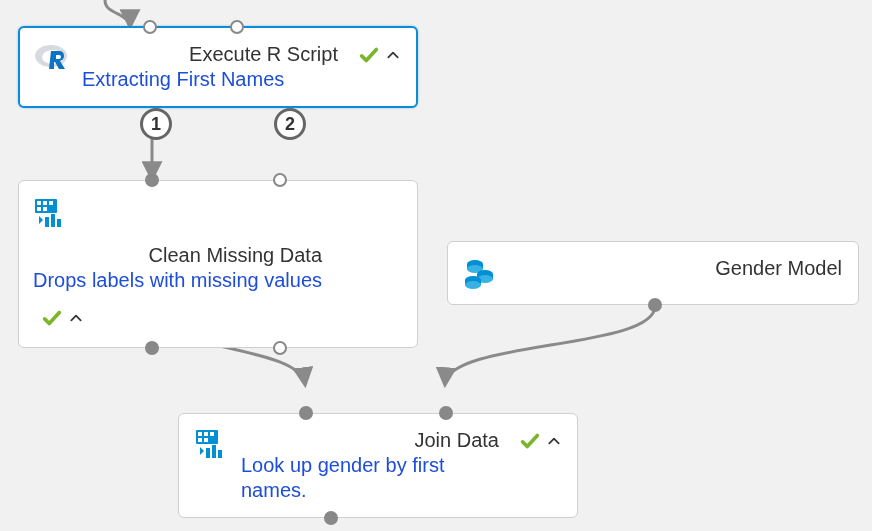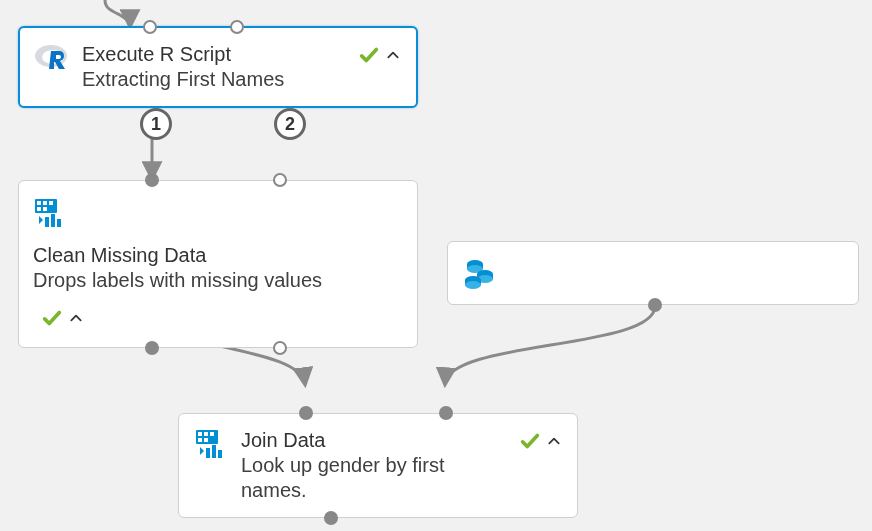--- a/index.html
+++ b/index.html
@@ -16,22 +16,22 @@
     display: flex;
     align-items: flex-start;
     gap: 12px;
   }
   .node.selected {
     border: 2px solid #0b8cd6;
     box-shadow: 0 0 2px rgba(11,140,214,0.5);
   }
   .node .icon { flex: 0 0 36px; display:flex; align-items:center; justify-content:center; }
   .node .text { flex: 1; min-width: 0; }
-  .node .title { font-size: 20px; color: #333; line-height: 1.25; }
-  .node .subtitle { font-size: 20px; color: #404040; line-height: 1.25; }
+  .node .title { font-size: 20px; color: #333; line-height: 1.25; text-align: right; }
+  .node .subtitle { font-size: 20px; color: #1d4ed8; line-height: 1.25; }
   .node .status { display:flex; align-items:center; gap:6px; flex:0 0 auto; margin-left:8px; margin-top:2px;}
 
   .port {
     position: absolute;
     width: 14px; height: 14px;
     border-radius: 50%;
     background: #fdfdfd;
     border: 2px solid #888;
   }
   .port.filled { background: #888; }
@@ -150,20 +150,23 @@
         <rect x="4" y="8" width="16" height="5" fill="#0090d3"></rect>
         <ellipse cx="12" cy="13" rx="8" ry="4" fill="#38b1e5"></ellipse>
         <ellipse cx="22" cy="18" rx="8" ry="4" fill="#0090d3"></ellipse>
         <rect x="14" y="18" width="16" height="5" fill="#0090d3"></rect>
         <ellipse cx="22" cy="23" rx="8" ry="4" fill="#38b1e5"></ellipse>
         <ellipse cx="10" cy="24" rx="8" ry="4" fill="#0090d3"></ellipse>
         <rect x="2" y="24" width="16" height="5" fill="#0090d3"></rect>
         <ellipse cx="10" cy="29" rx="8" ry="4" fill="#38b1e5"></ellipse>
       </svg>
     </div>
+    <div class="text">
+      <div class="title">Gender Model</div>
+    </div>
     <div class="port filled" style="left:200px; bottom:-8px;"></div>
   </div>
 
   <div class="node" style="left:178px; top:388px; width:400px;margin-top:25px;">
     <div class="port filled" style="left:120px; top:-8px;"></div>
     <div class="port filled" style="left:260px; top:-8px;"></div>
     <div class="icon">
       <svg width="34" height="32" viewBox="0 0 34 32">
         <rect x="2" y="2" width="22" height="14" rx="1" fill="#0090d3"></rect>
         <rect x="4" y="4" width="4" height="4" fill="#fff"></rect>

